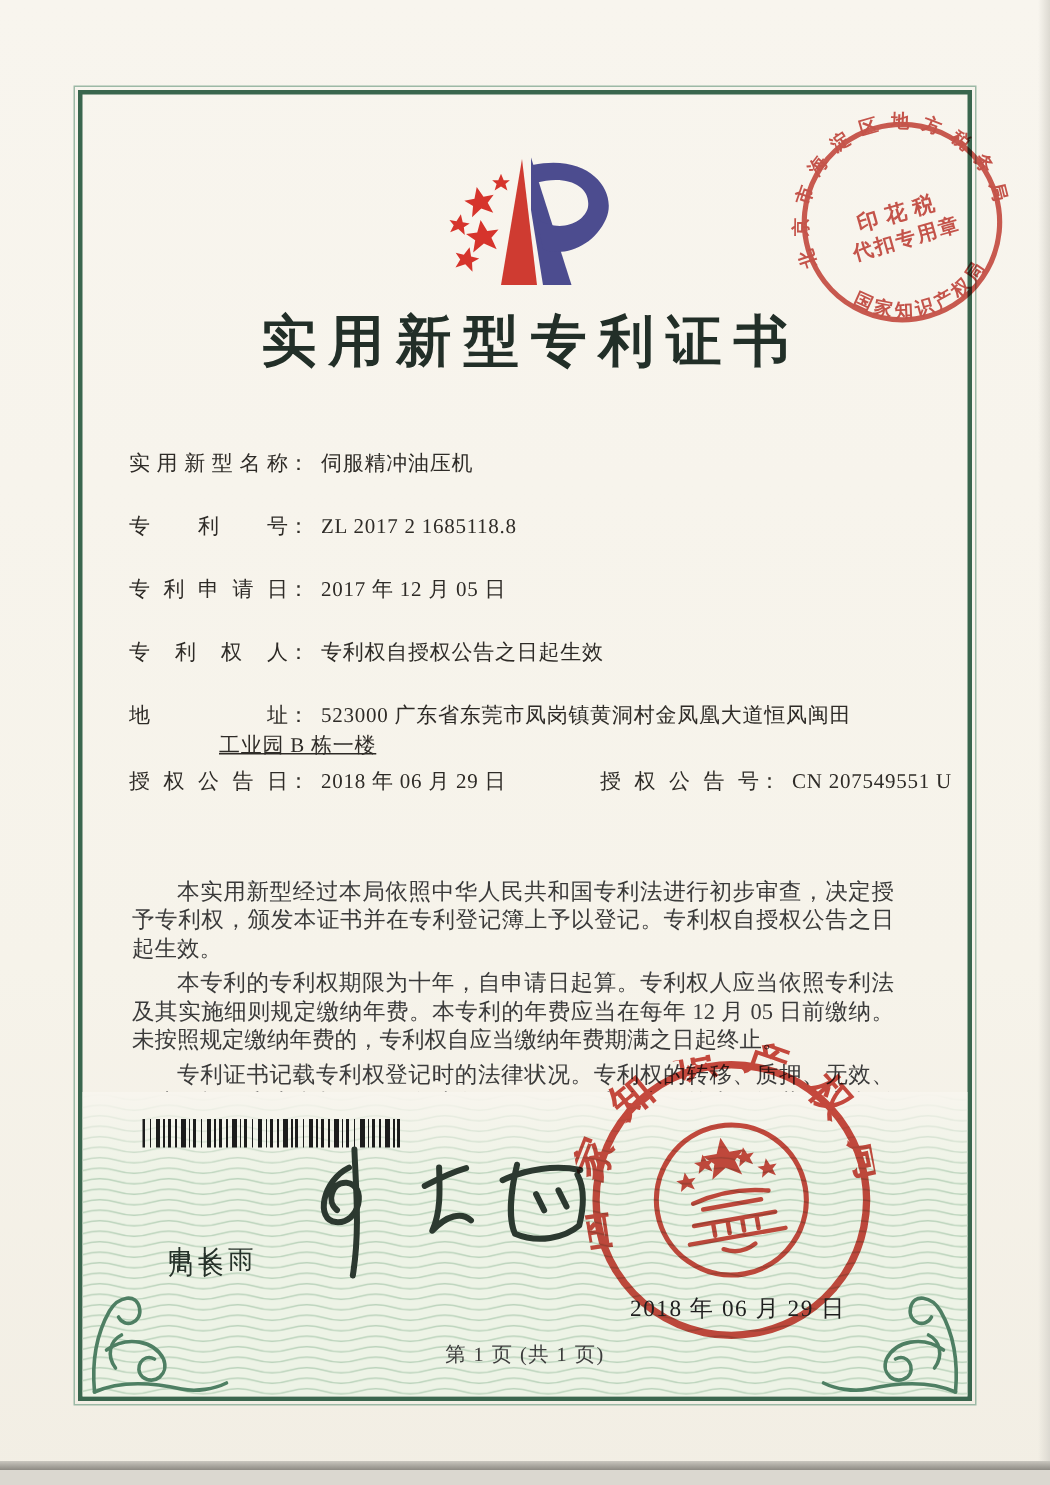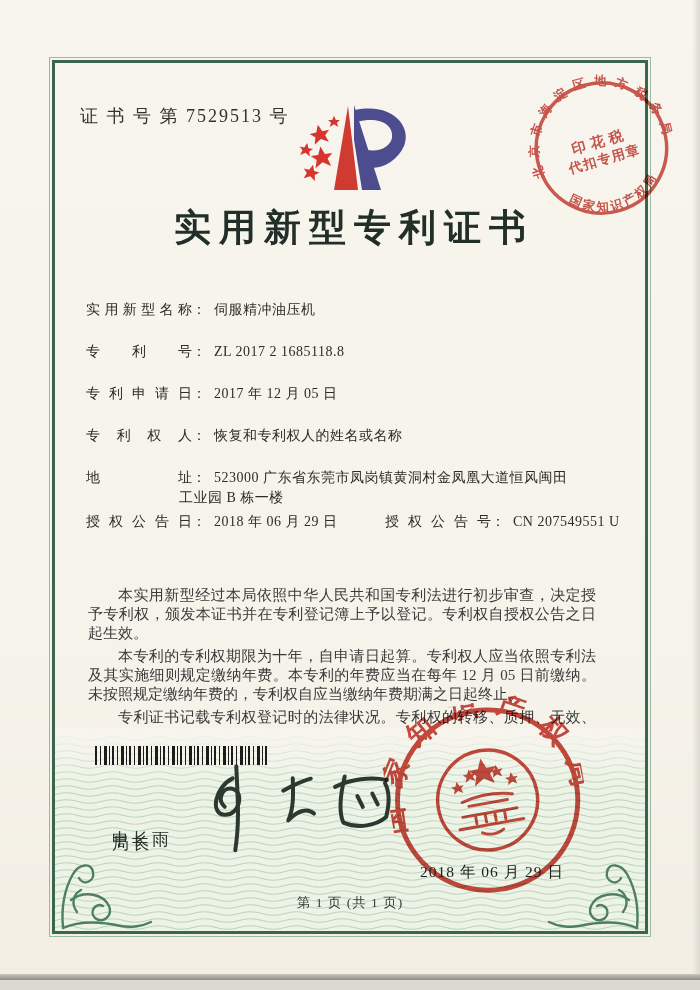--- a/index.html
+++ b/index.html
@@ -27,23 +27,23 @@
 
   .title{position:absolute;left:0;right:0;top:203px;text-align:center;
     font-size:37px;font-weight:700;letter-spacing:8px;text-indent:8px;color:#222f28;}
 
   .fields{position:absolute;left:86px;top:300px;width:540px;font-size:14px;line-height:20px;}
   .frow{position:relative;height:42px;}
   .frow.addr{height:auto;}
   .flabel{display:inline-block;width:106px;text-align:justify;text-align-last:justify;vertical-align:top;}
   .fcolon{display:inline-block;margin:0 8px 0 0;vertical-align:top;}
   .fvalue{letter-spacing:.5px;}
-  .fvalue2{margin-left:93px;line-height:20px;letter-spacing:.5px;}
+  .fvalue2{margin-left:60px;line-height:20px;letter-spacing:.5px;text-decoration:underline;}
   .addr-gap{height:4px;}
-  .grant-pair2{position:absolute;left:299px;top:0;white-space:nowrap;}
+  .grant-pair2{position:absolute;left:314px;top:0;white-space:nowrap;}
 
   .paras{position:absolute;left:88px;top:586px;width:524px;font-size:15px;line-height:19px;
     text-align:justify;color:#3a3a3a;}
   .paras p{margin:0 16px 4px 0;text-indent:2em;}
 
   
   .panel{position:absolute;left:55px;top:728px;width:590px;height:203px;}
   .panel svg.bg{position:absolute;left:0;top:0;}
   .orn{position:absolute;bottom:1px;}
   .orn.left{left:2px;}
@@ -71,21 +71,20 @@
 </head>
 <body>
 
 <div class="page">
 
   <div class="edge-left"></div>
   <div class="edge-right"></div>
 
   <div class="frame"></div>
 
-  <div class="cert-no">证 书 号 第 7529513 号</div>
 
   <div class="logo">
     <svg width="145" height="100" viewBox="0 0 145 100">
       <defs>
         <path id="st1" d="M0,-10 L2.94,-3.09 L9.51,-3.09 L4.76,1.18 L6.88,8.09 L0,3.82 L-6.88,8.09 L-4.76,1.18 L-9.51,-3.09 L-2.94,-3.09 Z"></path>
       </defs>
       <polygon points="70,6 56,90 80,90" fill="#cf3b31"></polygon>
       <path d="M76 5 L103 90 L84 90 L76 40 Z" fill="#4c4c8f"></path>
       <path d="M77 10 C 116 2 134 28 126 46 C 118 64 98 72 84 66 L 80 46 C 96 56 112 48 114 38 C 116 24 100 16 79 22 Z" fill="#4c4c8f"></path>
       <use href="#st1" xlink:href="#st1" transform="translate(56,22) scale(0.62)" fill="#d6342c"></use>
@@ -120,21 +119,21 @@
     <div class="frow">
       <span class="flabel">实用新型名称</span><span class="fcolon">：</span><span class="fvalue">伺服精冲油压机</span>
     </div>
     <div class="frow">
       <span class="flabel">专利号</span><span class="fcolon">：</span><span class="fvalue">ZL 2017 2 1685118.8</span>
     </div>
     <div class="frow">
       <span class="flabel">专利申请日</span><span class="fcolon">：</span><span class="fvalue">2017 年 12 月 05 日</span>
     </div>
     <div class="frow">
-      <span class="flabel">专利权人</span><span class="fcolon">：</span><span class="fvalue">恢复和专利权人的姓名或名称</span>
+      <span class="flabel">专利权人</span><span class="fcolon">：</span><span class="fvalue">专利权自授权公告之日起生效</span>
     </div>
     <div class="frow addr">
       <span class="flabel">地址</span><span class="fcolon">：</span><span class="fvalue">523000 广东省东莞市凤岗镇黄洞村金凤凰大道恒风闽田</span>
       <div class="fvalue2">工业园 B 栋一楼</div>
       <div class="addr-gap"></div>
     </div>
     <div class="frow">
       <span class="flabel">授权公告日</span><span class="fcolon">：</span><span class="fvalue">2018 年 06 月 29 日</span>
       <span class="grant-pair2">
         <span class="flabel">授权公告号</span><span class="fcolon">：</span><span class="fvalue">CN 207549551 U</span>

